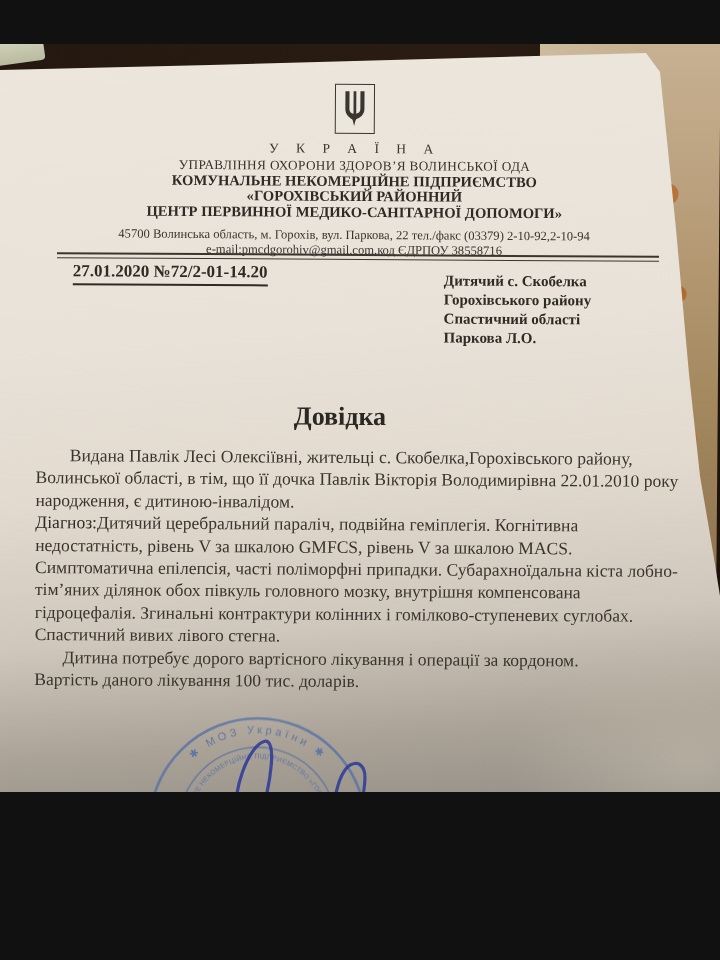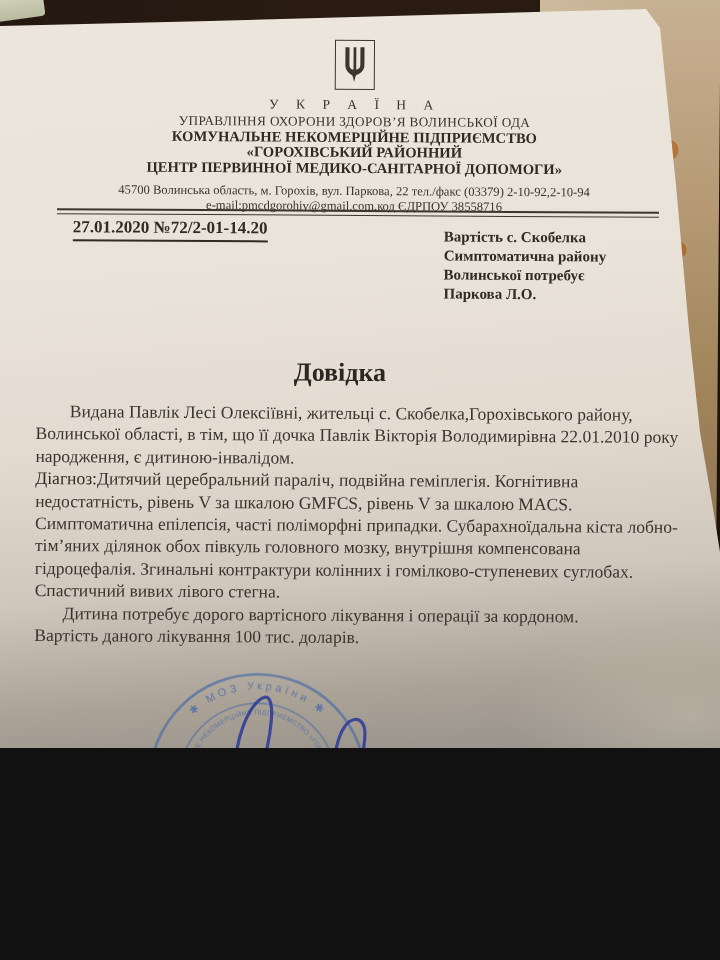--- a/index.html
+++ b/index.html
@@ -1,19 +1,20 @@
 <!DOCTYPE html>
 <html><head>
 <meta charset="utf-8">
 <style>
   html,body{margin:0;padding:0;background:#111;}
   .photo{
     position:relative;width:720px;height:748px;overflow:hidden;
     background:linear-gradient(100deg,#241810 0%,#2a1c12 55%,#1c120b 100%);
     font-family:"Liberation Serif", serif;
+    margin-top:44px;
   }
   
   .fabric-top{
     position:absolute;left:540px;top:0;width:180px;height:42px;
     background:
       radial-gradient(circle 7px at 150px 20px,#b5743a 0 6px,transparent 7px),
       linear-gradient(to right,#cdbb9e,#c0a884);
     clip-path:polygon(0 0,180px 0,180px 42px,140px 36px,0 12px);
   }
   .fabric-side{
@@ -92,23 +93,23 @@
       <div class="org-b">«ГОРОХІВСЬКИЙ РАЙОННИЙ</div>
       <div class="org-b">ЦЕНТР ПЕРВИННОЇ МЕДИКО-САНІТАРНОЇ ДОПОМОГИ»</div>
       <div class="addr">45700 Волинська область, м. Горохів, вул. Паркова, 22  тел./факс (03379) 2-10-92,2-10-94</div>
       <div class="addr" style="margin-top:0">e-mail:pmcdgorohiv@gmail.com,код ЄДРПОУ 38558716</div>
     </div>
     <div class="rule"></div>
 
     <div class="refnum">27.01.2020 №72/2-01-14.20</div>
 
     <div class="recipient">
-      <div>Вартість с. Скобелка</div>
-      <div>Симптоматична району</div>
-      <div>Волинської потребує</div>
+      <div>Дитячий с. Скобелка</div>
+      <div>Горохівського району</div>
+      <div>Спастичний області</div>
       <div>Паркова Л.О.</div>
     </div>
 
     <div class="title">Довідка</div>
 
     <div class="body-text">
       <p class="p-indent">Видана Павлік Лесі Олексіївні, жительці с. Скобелка,Горохівського району, Волинської області, в тім, що її дочка Павлік Вікторія Володимирівна 22.01.2010 року народження, є дитиною-інвалідом.</p>
       <p><span class="lbl">Діагноз:</span><span>Дитячий церебральний параліч, подвійна геміплегія. Когнітивна недостатність, рівень V за шкалою GMFCS, рівень V за шкалою MACS. Симптоматична епілепсія, часті поліморфні припадки. Субарахноїдальна кіста лобно-тім’яних ділянок обох півкуль головного мозку, внутрішня компенсована гідроцефалія. Згинальні контрактури колінних і гомілково-ступеневих суглобах. Спастичний вивих лівого стегна.</span></p>
       <p class="t-indent">Дитина потребує дорого вартісного лікування і операції за кордоном.</p>
       <p>Вартість даного лікування 100 тис. доларів.</p>

